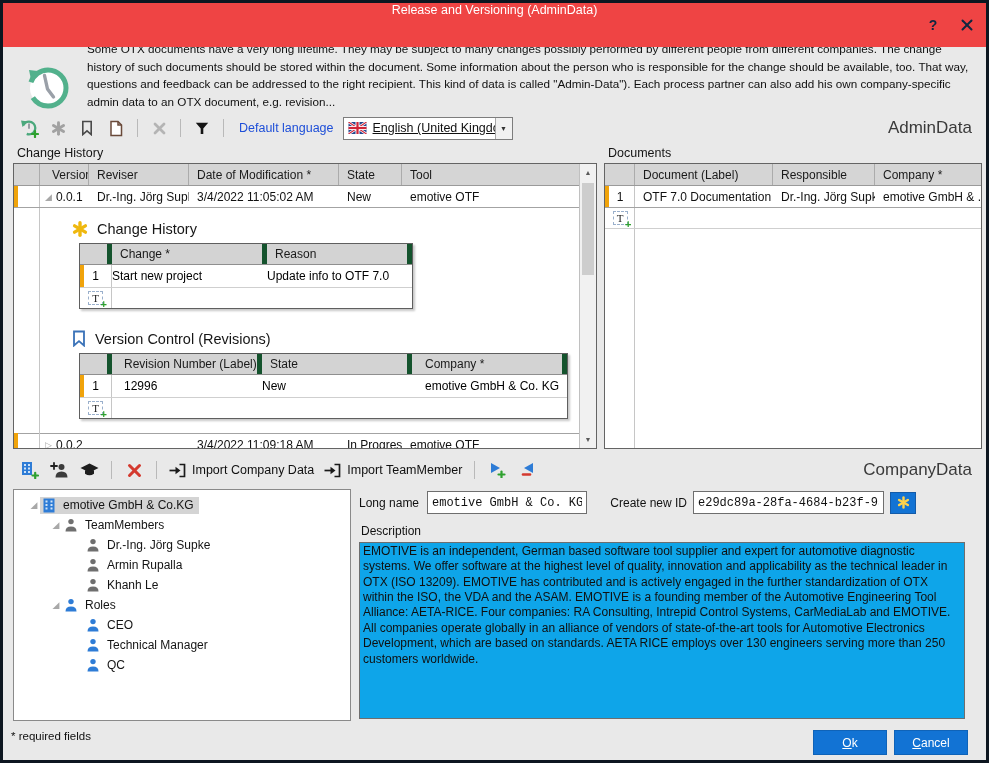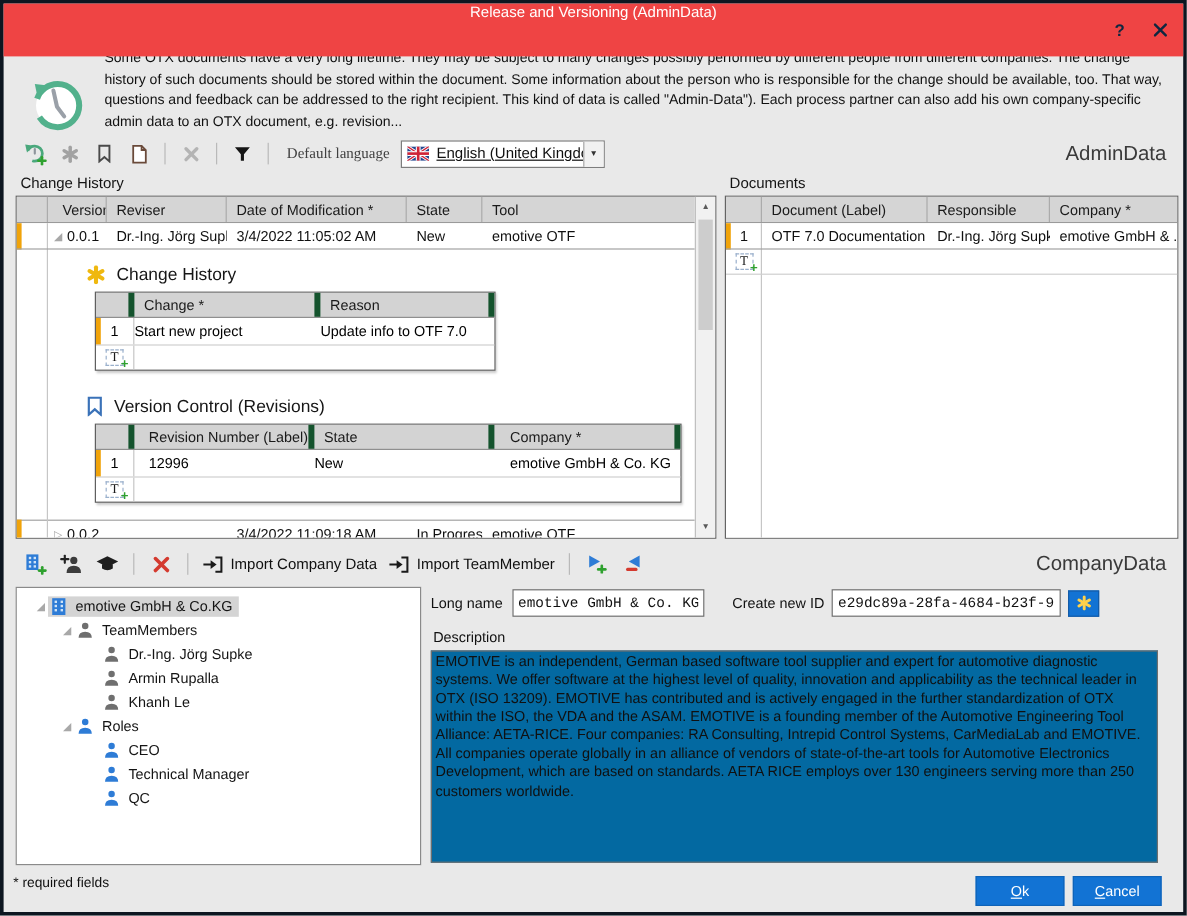--- a/index.html
+++ b/index.html
@@ -23,21 +23,21 @@
     color: #0e2740; font-weight: bold; font-size: 14px; cursor: default; }
 
   
   .intro { flex: none; height: 66px; display: flex; align-items: flex-end; gap: 16px; padding: 0 16px 2px 22px; }
   .intro-text { font-size: 11.7px; line-height: 1.52; color: #101010; }
 
   
   .toolbar { flex: none; height: 30px; display: flex; align-items: center; padding: 0 14px 0 16px; gap: 9px; }
   .tbi { width: 20px; height: 20px; display: flex; align-items: center; justify-content: center; }
   .vsep { width: 1px; height: 18px; background: #b9b9b9; margin: 0 2px; }
-  .lang-label { font-size: 12.5px; color: #404040; margin-left: 4px; font-family: Liberation Serif, serif; }
+  .lang-label { font-size: 12.5px; color: #1d4ed8; margin-left: 4px; }
   .combo { width: 170px; height: 23px; background: #fff; border: 1px solid #7d7d7d; display: flex; align-items: center; }
   .combo-face { flex: 1; display: flex; align-items: center; gap: 6px; padding: 0 4px; overflow: hidden; }
   .combo-face .txt { font-size: 12.5px; color: #101010; white-space: nowrap; text-decoration: underline; }
   .combo-arrow { width: 17px; height: 100%; border-left: 1px solid #a9a9a9; background: #f1f1f1;
     display: flex; align-items: center; justify-content: center; font-size: 7px; color: #333; }
   .panel-big-title { margin-left: auto; font-size: 17px; color: #3a3a3a; }
 
   
   .main { flex: none; height: 306px; display: grid; grid-template-columns: 584px 1fr; gap: 7px; padding: 0 4px 0 10px; }
   .panel { display: flex; flex-direction: column; min-width: 0; }
@@ -123,21 +123,21 @@
   .flabel2 { flex: none; width: 94px; text-align: right; }
   .finput2 { flex: 1; min-width: 0; }
   .tinput { height: 23px; border: 1px solid #6e6e6e; background: #fff; font-family: "Liberation Mono", monospace;
     font-size: 12px; color: #101010; padding: 0 4px; }
   .sq-btn { flex: none; width: 26px; height: 22px; border: 1px solid #135ba8; background: #1273d4;
     display: flex; align-items: center; justify-content: center; }
   .sq-btn-x { flex: none; width: 26px; height: 22px; border: 1px solid #adadad; background: #ececec;
     display: flex; align-items: center; justify-content: center; }
   .pr-row1 { padding-right: 56px; } .pr-row2 { padding-right: 24px; }
   .desc-label { flex: none; font-size: 12px; color: #111; margin: 3px 0 4px 2px; }
-  .descbox { flex: 1; border: 1px solid #6e6e6e; background: #0369a1; margin: 0 7px 2px 0;
+  .descbox { flex: 1; border: 1px solid #6e6e6e; background: #0ea5e9; margin: 0 7px 2px 0;
     font-size: 12px; line-height: 1.28; color: #101010; padding: 1px 3px; overflow: hidden; }
 
   
   .footer { flex: 1; display: flex; align-items: flex-start; padding: 9px 18px 0 8px; }
   .req-note { font-size: 11.5px; color: #101010; }
   .fbtns { margin-left: auto; display: flex; gap: 7px; }
   .btn { width: 74px; height: 25px; background: #1273d4; border: 1px solid #0f63b8; color: #fff;
     font-size: 12px; font-family: "Liberation Sans", sans-serif; display: flex; align-items: center; justify-content: center; }
 
   svg { display: block; }

